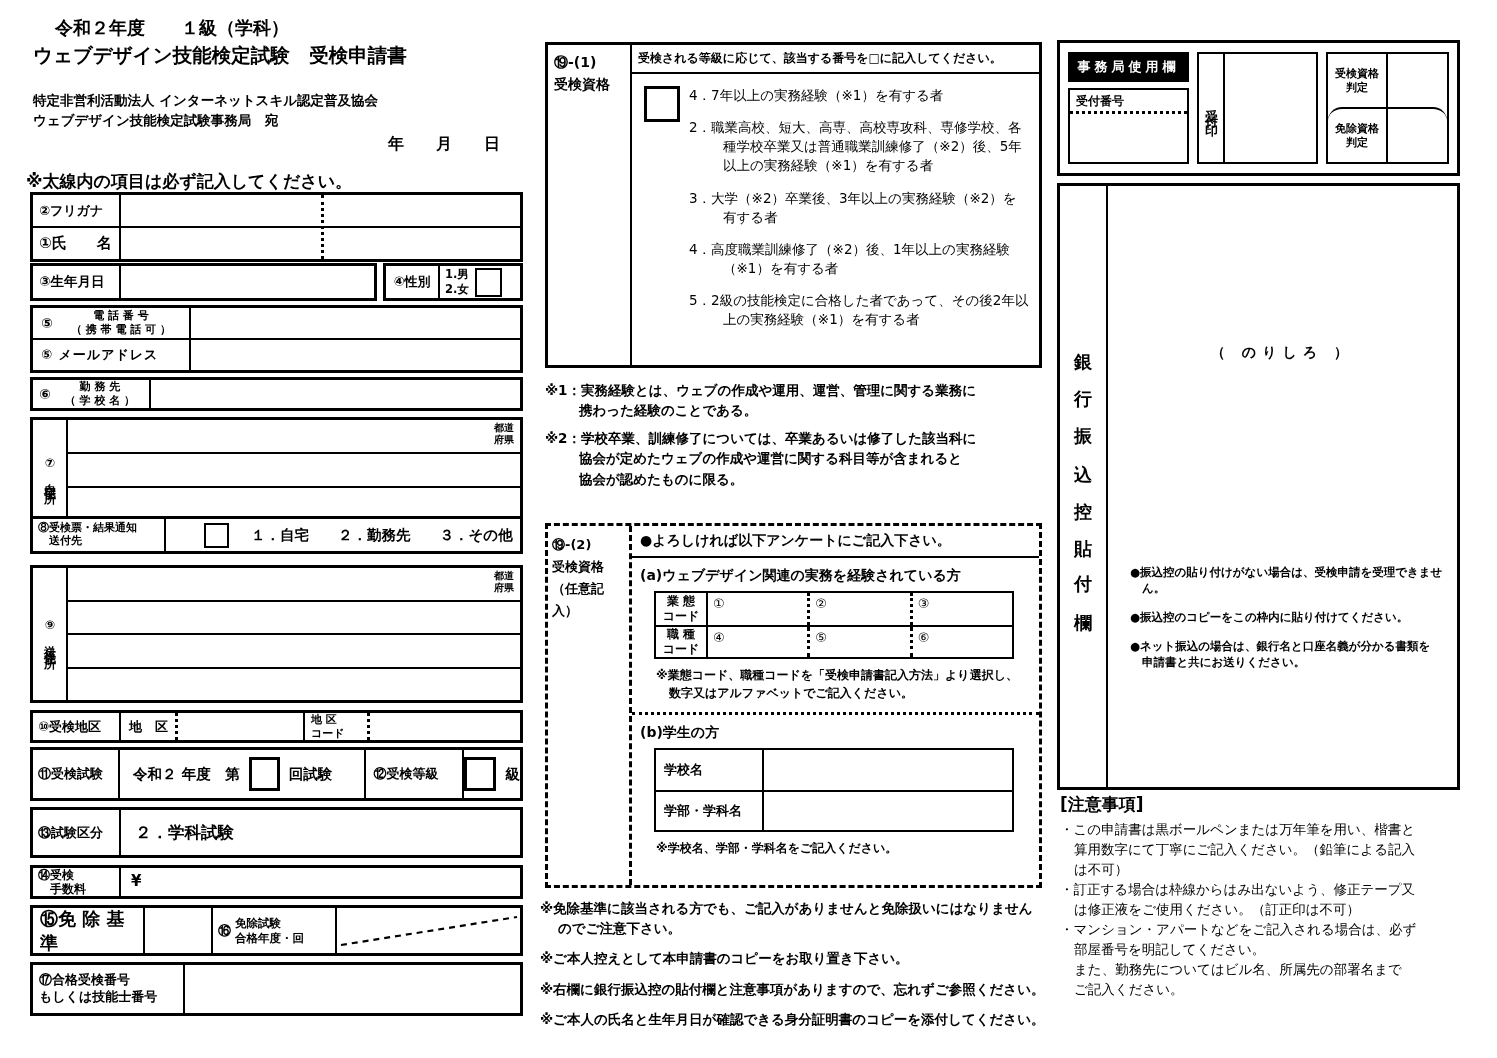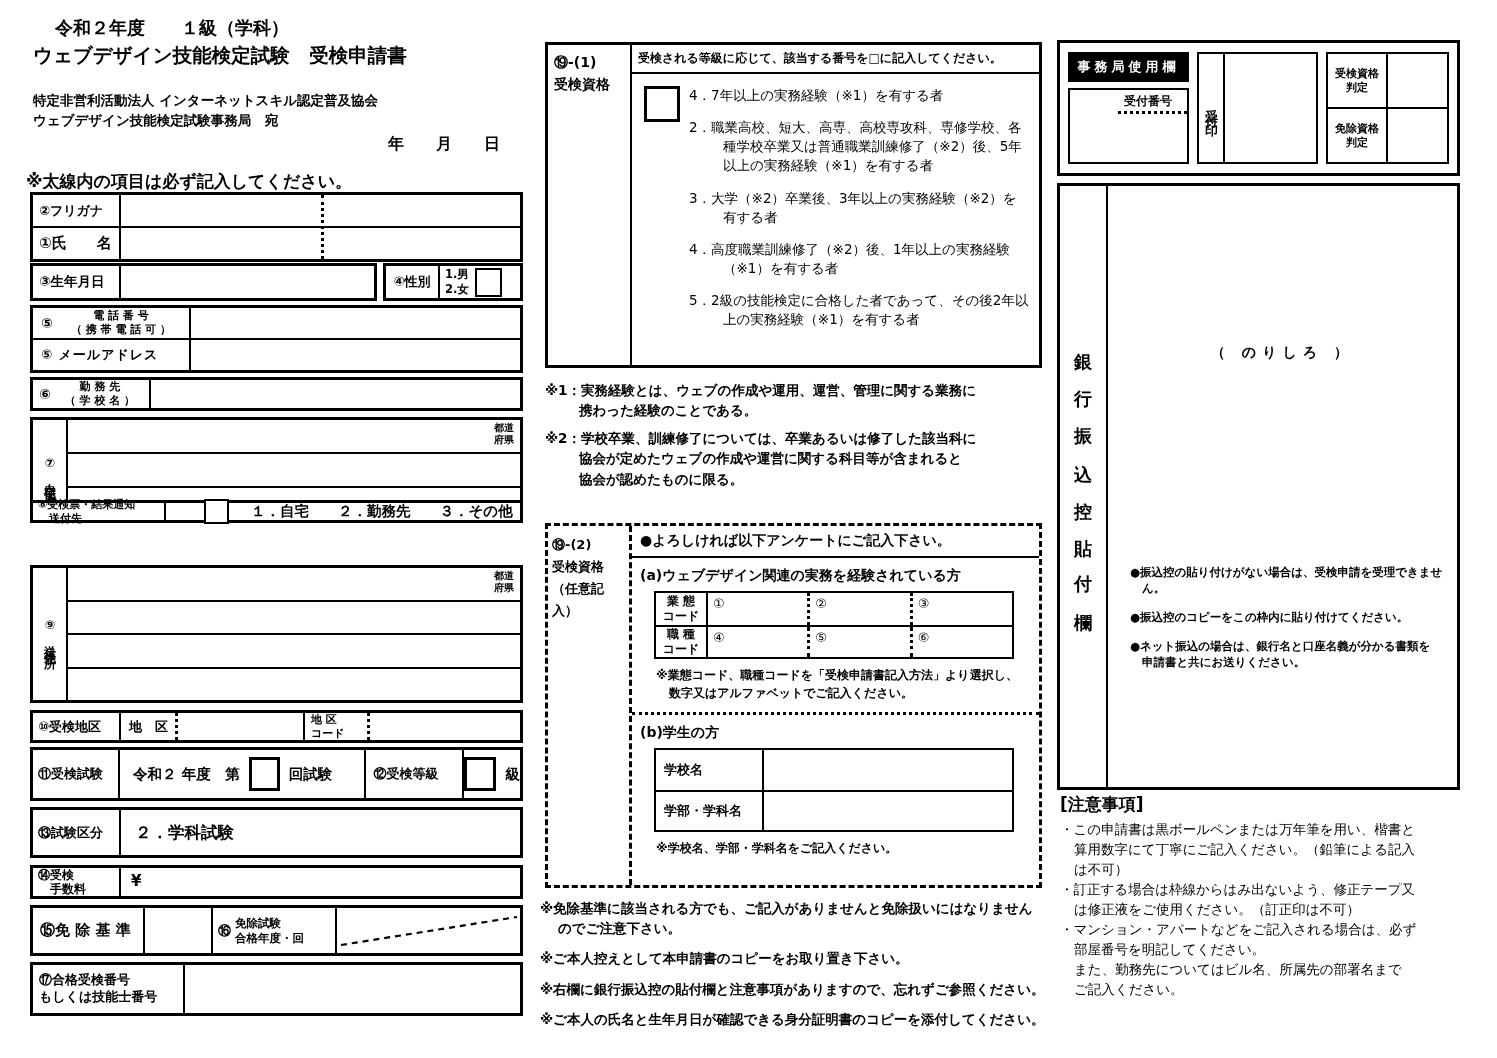--- a/index.html
+++ b/index.html
@@ -36,21 +36,21 @@
   #g2b .lc { width:54px; justify-content:center; font-size:13px; }
   #g3 { left:30px; top:305px; width:493px; height:68px; flex-direction:column; }
   #g3 .lab { width:158px; border-right:2.5px solid #000; display:flex; align-items:center; font-weight:bold; padding-left:8px; }
   #g4 { left:30px; top:377px; width:493px; height:34px; }
   #g4 .lc { width:118px; padding-left:8px; }
   #g5 { left:30px; top:417px; width:493px; height:106px; }
   #g7 { left:30px; top:565px; width:493px; height:138px; }
   .vlab { width:35px; border-right:2.5px solid #000; display:flex; justify-content:center; }
   .vlab span { writing-mode:vertical-rl; text-orientation:upright; font-weight:bold; font-size:12px; letter-spacing:3px; margin:auto; }
   .pref { position:absolute; right:6px; top:2px; font-size:10px; font-weight:bold; text-align:center; line-height:1.15; white-space:pre-line; }
-  #g6 { left:30px; top:500px; width:493px; height:23px; }
+  #g6 { left:30px; top:516px; width:493px; height:38px;font-family:Liberation Mono, monospace; }
   #g6 .lc { width:133px; padding-left:5px; font-size:11px; line-height:1.2; }
   #g8 { left:30px; top:710px; width:493px; height:33px; }
   #g9 { left:30px; top:747px; width:493px; height:54px; }
   #g10 { left:30px; top:807px; width:493px; height:51px; }
   #g11 { left:30px; top:865px; width:493px; height:34px; }
   #g12 { left:30px; top:905px; width:493px; height:51px; }
   #g13 { left:30px; top:962px; width:493px; height:54px; }
   .sl { border-left:2.5px solid #000; }
   .dl { border-left:3px dotted #000; }
 
@@ -79,28 +79,28 @@
   #stu { margin-left:22px; width:360px; border:2.5px solid #000; }
   #stu .crow { display:flex; height:40px; }
   #stu .crow + .crow { border-top:2.5px solid #000; }
   #stu .clab { width:108px; border-right:2.5px solid #000; font-weight:bold; font-size:13px; display:flex; align-items:center; padding-left:8px; }
   #midnotes { left:540px; top:899px; width:515px; }
   .mn { font-weight:bold; font-size:13.5px; line-height:1.45; white-space:pre-line; padding-left:18px; text-indent:-18px; margin-bottom:11px; }
 
   
   #office { left:1057px; top:40px; width:403px; height:136px; border:3px solid #000; position:absolute; display:flex; gap:8px; padding:9px 8px; background:#fff; }
   #of-title { background:#000; color:#fff; font-weight:bold; font-size:13px; letter-spacing:4px; padding:6px 6px; text-align:center; }
-  #of-recv { border:2.5px solid #000; flex:1; margin-top:6px; display:flex; flex-direction:column;padding-left:48px; }
+  #of-recv { border:2.5px solid #000; flex:1; margin-top:6px; display:flex; flex-direction:column; }
   #of-recv .t { font-weight:bold; font-size:12px; padding:3px 6px 1px 6px; border-bottom:3px dotted #000; }
   #of-stamp { width:122px; border:2.5px solid #000; display:flex; }
   #of-stamp .s { width:26px; border-right:2.5px solid #000; display:flex; }
   #of-stamp .s span { writing-mode:vertical-rl; text-orientation:upright; font-weight:bold; font-size:13px; letter-spacing:7px; margin:auto; }
   #of-right { width:124px; display:flex; flex-direction:column; border:2.5px solid #000; }
   #of-right .jrow { flex:1; display:flex; }
-  #of-right .jrow + .jrow { border-top:2.5px solid #000; }
+  #of-right .jrow + .jrow { border-top:2.5px solid #000;border-radius:14px; }
   #of-right .jlab { width:60px; border-right:2.5px solid #000; font-weight:bold; font-size:11px; display:flex; align-items:center; justify-content:center; text-align:center; line-height:1.25; white-space:pre-line; }
   #bank { left:1057px; top:183px; width:403px; height:607px; border:3px solid #000; position:absolute; display:flex; background:#fff; }
   #bank .strip { width:48px; border-right:2.5px solid #000; display:flex; }
   #bank .strip span { writing-mode:vertical-rl; text-orientation:upright; font-weight:bold; font-size:18px; letter-spacing:37px; margin:auto; }
   #bank .area { flex:1; position:relative; }
   #norishiro { position:absolute; top:158px; width:100%; text-align:center; font-weight:bold; font-size:14px; letter-spacing:6px; }
   #bank-bullets { position:absolute; top:378px; left:22px; right:6px; }
   .bk { font-weight:bold; font-size:11.5px; line-height:1.4; white-space:pre-line; padding-left:12px; text-indent:-12px; margin-bottom:13px; }
   #cautions { left:1060px; top:793px; width:420px; }
   #ca-title { font-weight:bold; font-size:17px; margin-bottom:4px; }
@@ -239,21 +239,21 @@
 
   <div class="grp" id="g11">
     <div class="lc pre" style="width:88px; padding-left:5px; font-size:12px; line-height:1.2;">⑭受検
 　手数料</div>
     <div class="cell b" style="flex:1; padding-left:10px; font-size:15px; align-items:flex-start; padding-top:4px;">
       <span>¥</span>
     </div>
   </div>
 
   <div class="grp" id="g12">
-    <div class="lc" style="width:112px; padding-left:7px; font-size:15px;">⑮免 除 基 準</div>
+    <div class="lc" style="width:112px; padding-left:7px; font-size:18px;">⑮免 除 基 準</div>
     <div style="width:66px;"></div>
     <div class="sl cell" style="width:124px; gap:4px; padding-left:5px;">
       <span class="b" style="font-size:13px;">⑯</span>
       <span class="b pre" style="font-size:11.5px; line-height:1.25;">免除試験
 合格年度・回</span>
     </div>
     <div class="sl" style="flex:1; position:relative;">
       <svg width="100%" height="100%" viewBox="0 0 184 45" preserveAspectRatio="none">
         <line x1="4" y1="37" x2="181" y2="9" stroke="#000" stroke-width="2.2" stroke-dasharray="6 5"></line>
       </svg>

